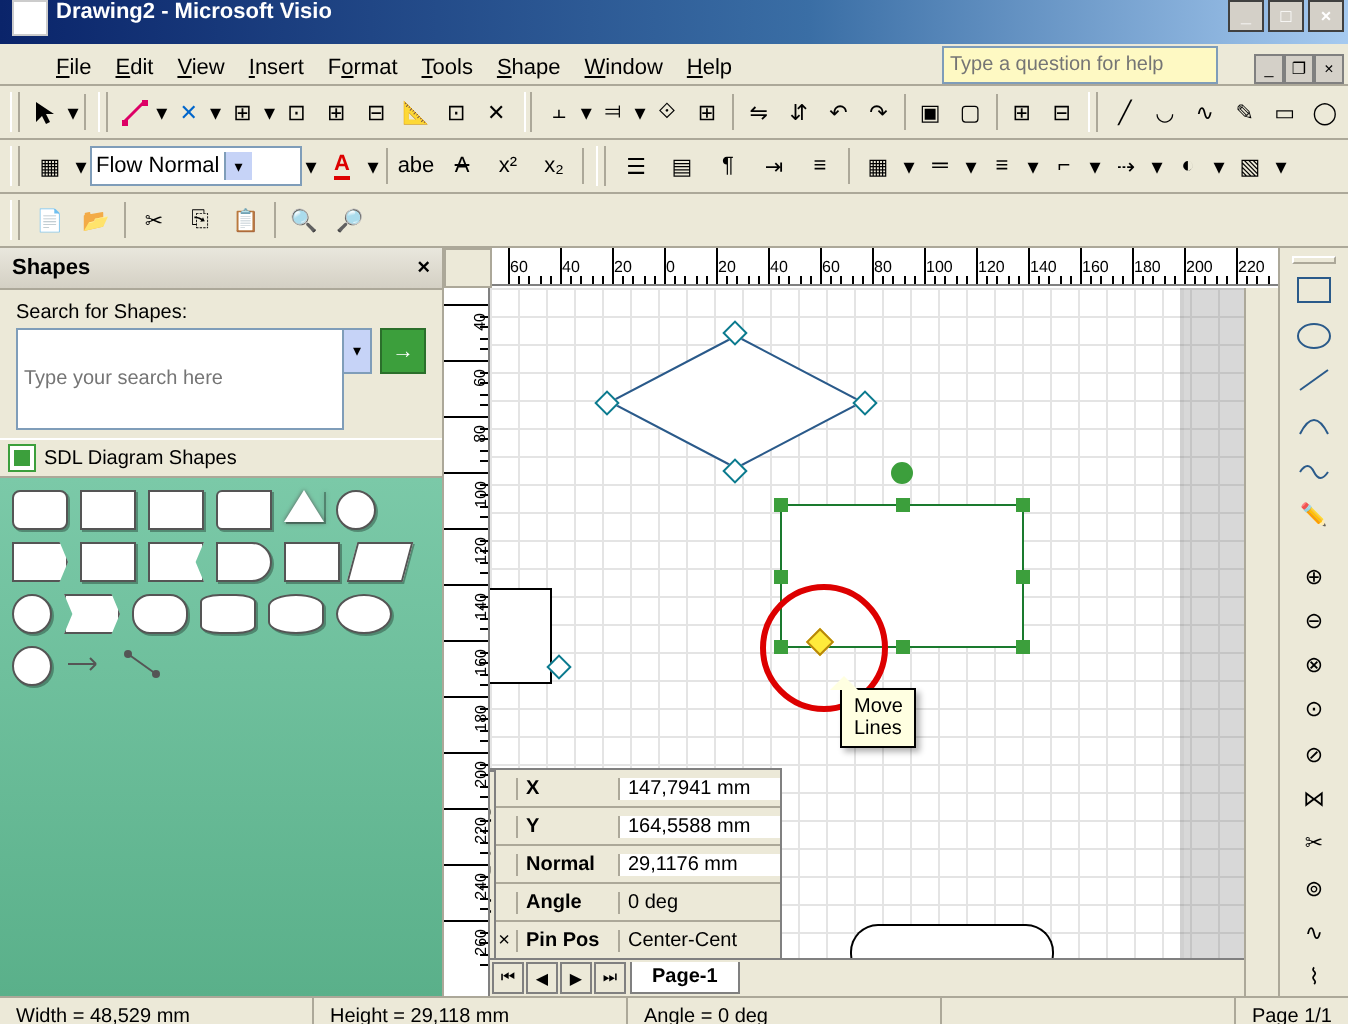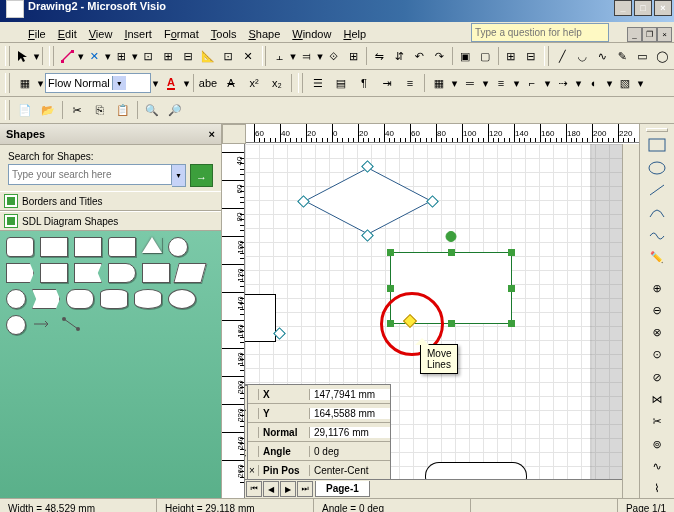--- a/index.html
+++ b/index.html
@@ -22,21 +22,21 @@
 .tb-sep{width:1px;height:18px;background:#aca899;margin:0 2px}
 .combo{height:18px;border:1px solid #7f9db9;background:#fff;display:flex;align-items:center;padding:0 2px;font-size:11px}
 .combo .cb-dd{width:13px;height:14px;background:#c6d3f7;border-left:1px solid #7f9db9;margin-left:2px;display:flex;align-items:center;justify-content:center;font-size:8px}
 .workspace{display:flex;height:calc(512px - 22px - 20px - 26px - 26px - 26px - 18px);}
 .shapes-pane{width:221px;background:#e0ddd2;border-right:1px solid #aca899;display:flex;flex-direction:column}
 .pane-title{height:20px;background:linear-gradient(#e9e7dd,#d4d0c4);border-bottom:1px solid #aca899;display:flex;align-items:center;padding:0 6px;font-weight:bold}
 .pane-title .x{margin-left:auto;font-family:Arial;cursor:default}
 .search-box{padding:6px 8px 4px;background:#ece9d8}
 .search-box .lbl{font-size:10px;margin-bottom:2px}
 .search-row{display:flex}
-.search-input{flex:1;height:17px;border:1px solid #7f9db9;background:#fff;color:#808080;padding:1px 3px;font-size:10px}
+.search-input{flex:1;height:17px;border:1px solid #7f9db9;background:#fff;color:#808080;padding:16px 3px;font-size:10px}
 .search-dd{width:13px;height:21px;background:#c6d3f7;border:1px solid #7f9db9;border-left:none;display:flex;align-items:center;justify-content:center;font-size:8px}
 .search-go{width:21px;height:21px;background:#3c9f3c;border:1px solid #2b6f2b;margin-left:4px;display:flex;align-items:center;justify-content:center;color:#fff;font-weight:bold}
 .stencil-hdr{height:18px;background:#ece9d8;border-top:1px solid #fff;border-bottom:1px solid #aca899;display:flex;align-items:center;padding-left:4px;font-size:10px}
 .stencil-ico{width:12px;height:12px;background:#fff;border:1px solid #3c9f3c;margin-right:4px;position:relative}
 .stencil-ico::after{content:'';position:absolute;inset:2px;background:#3c9f3c}
 .stencil-body{flex:1;background:linear-gradient(#7bc9a8,#5ab08a);padding:6px;display:flex;flex-wrap:wrap;gap:6px 6px;align-content:flex-start;overflow:hidden;position:relative}
 .s-shape{width:26px;height:18px;background:#fff;border:1px solid #555;box-shadow:1px 1px 0 rgba(0,0,0,.3)}
 .s-shape.round{border-radius:4px}
 .s-shape.circ{border-radius:50%;width:18px;height:18px}
 .s-shape.para{transform:skewX(-15deg)}
@@ -252,24 +252,20 @@
       <span class="x">×</span>
     </div>
     <div class="search-box">
       <div class="lbl">Search for Shapes:</div>
       <div class="search-row">
         <input class="search-input" placeholder="Type your search here" style="">
         <div class="search-dd">▾</div>
         <div class="search-go">→</div>
       </div>
     </div>
-    <div class="stencil-hdr">
-        <div class="stencil-ico"></div>
-        <span>Borders and Titles</span>
-      </div>
     <div class="stencil-hdr">
         <div class="stencil-ico"></div>
         <span>SDL Diagram Shapes</span>
       </div>
     <div class="stencil-body">
       <div class="s-shape round"></div>
       <div class="s-shape"></div>
       <div class="s-shape"></div>
       <div class="s-shape" style="border-radius:3px 0 0 3px"></div>
       <div class="s-shape tri"></div>

